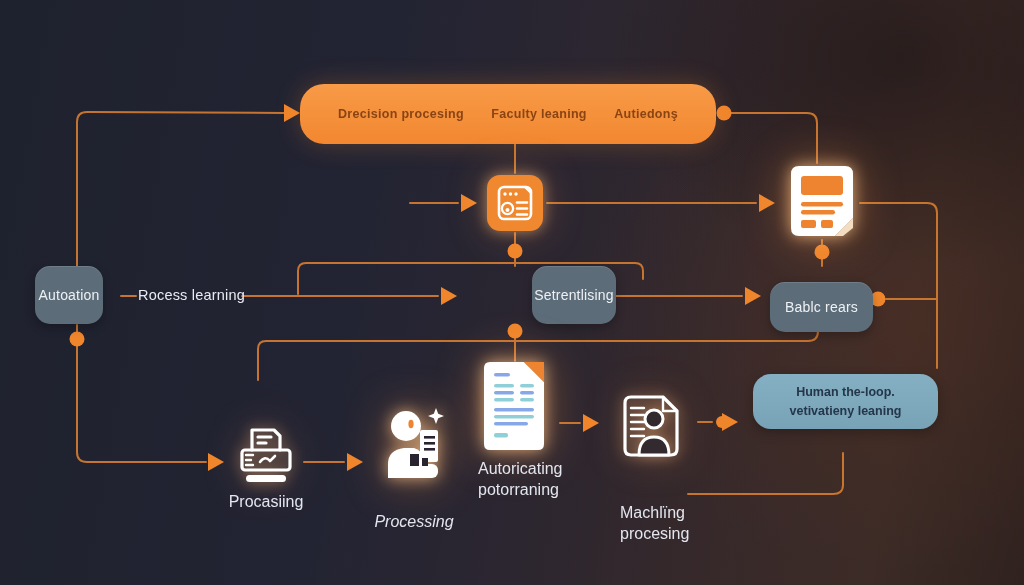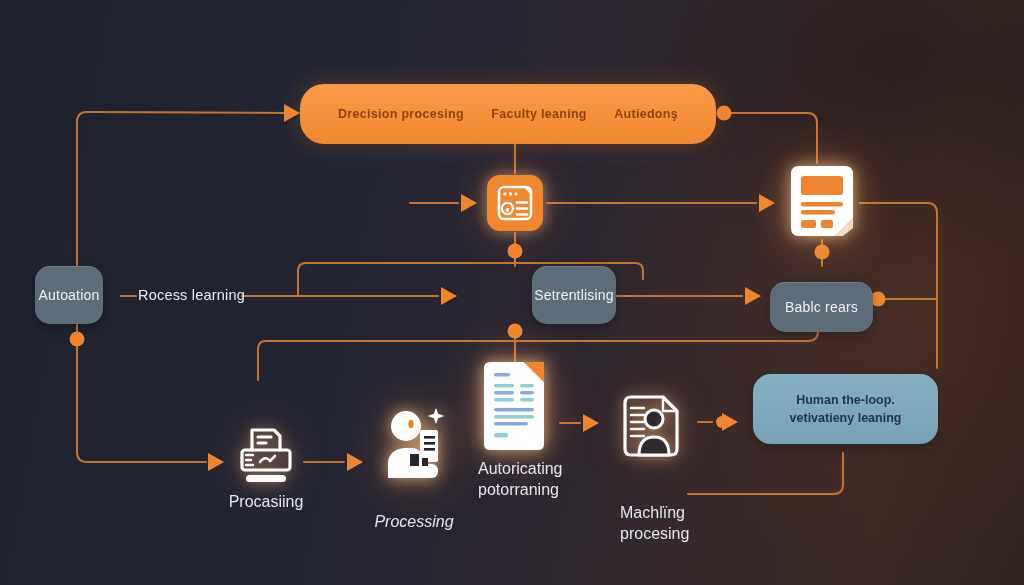--- a/index.html
+++ b/index.html
@@ -123,21 +123,21 @@
   <div class="node slate" style="left:35px;top:266px;width:68px;height:58px;">
     <span>Autoation</span>
   </div>
   <div class="node freelabel" style="left:138px;top:287px;">Rocess learning</div>
   <div class="node slate" style="left:491px;top:266px;width:84px;height:58px;margin-left:41px;">
     <span>Setrentlising</span>
   </div>
   <div class="node slate" style="left:770px;top:266px;width:103px;height:50px;margin-top:16px;">
     <span>Bablc rears</span>
   </div>
-  <div class="node humanbox" style="left:753px;top:374px;width:185px;height:70px;">
+  <div class="node humanbox" style="left:753px;top:374px;width:185px;height:55px;">
     <span>Human the-loop.</span>
     <span>vetivatieny leaning</span>
   </div>
 
   <div class="node" style="left:234px;top:424px;width:64px;height:66px;">
     <svg class="glow-soft" width="64" height="66" viewBox="0 0 64 66">
       <g fill="none" stroke="#fff" stroke-width="3.2" stroke-linejoin="round" stroke-linecap="round">
         <path d="M18 26 V6 H40 L46 12 V26"></path>
         <path d="M24 13 H37 M24 19 H32"></path>
         <rect x="8" y="26" width="48" height="20" rx="3"></rect>

